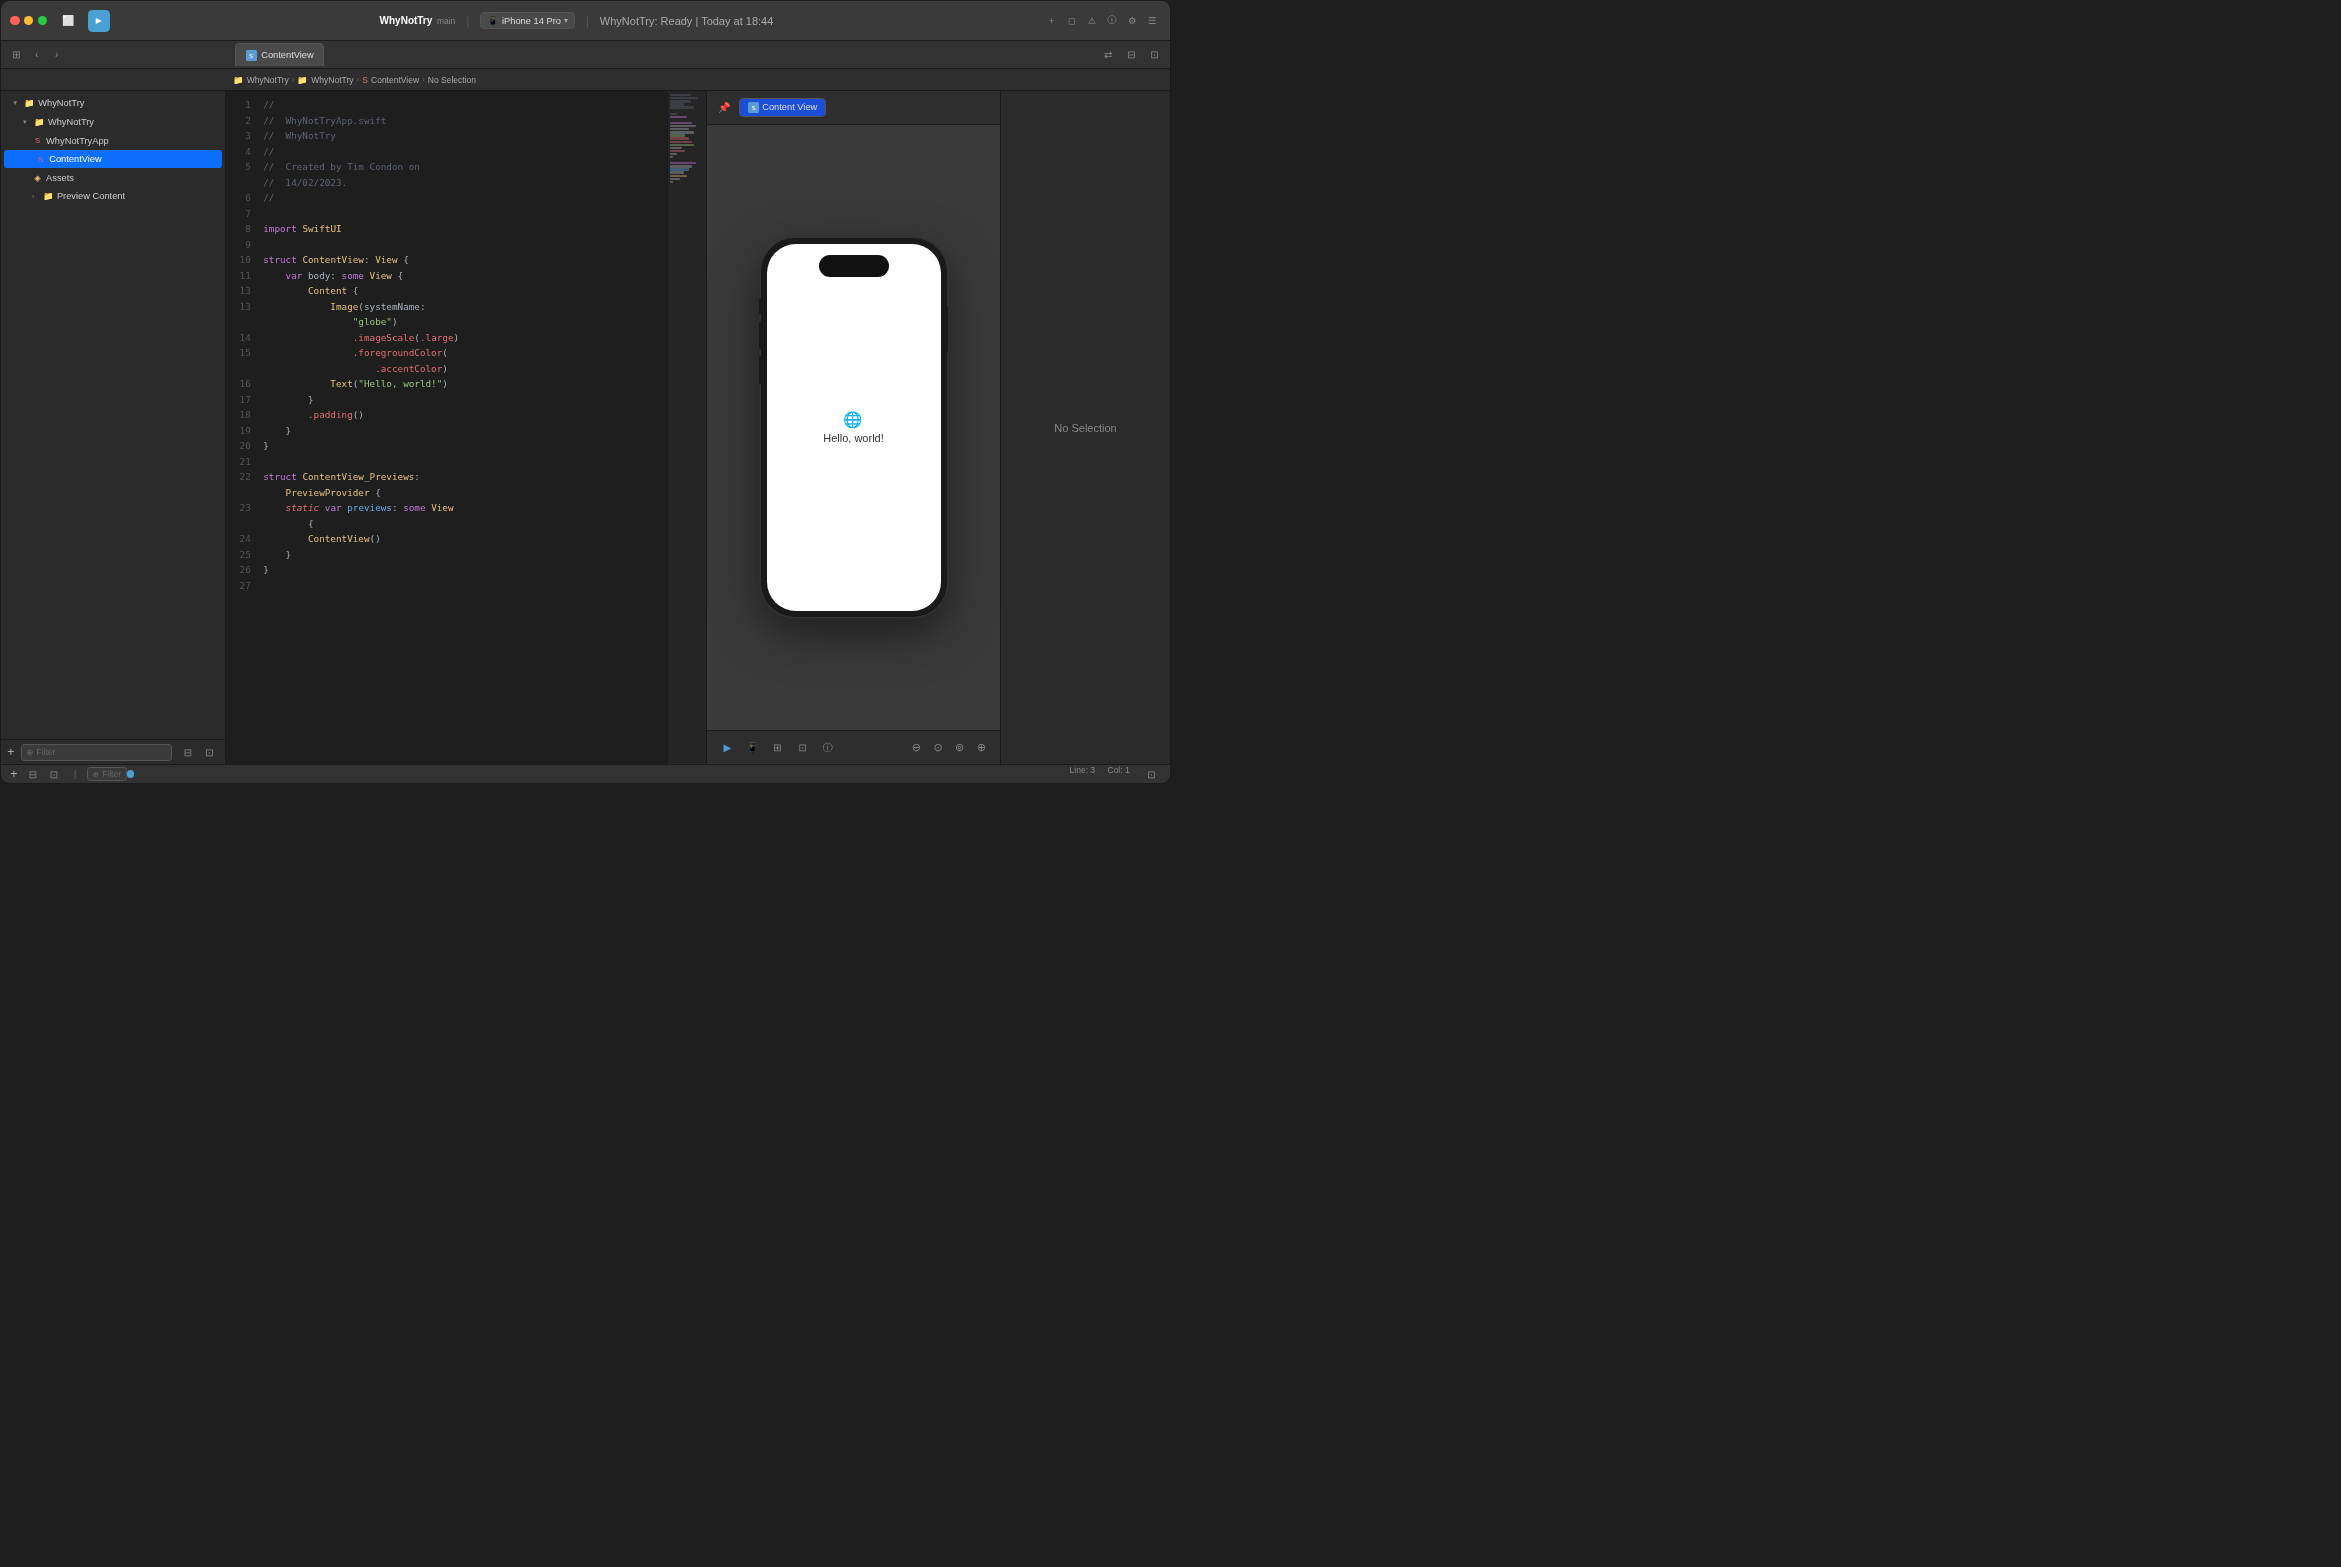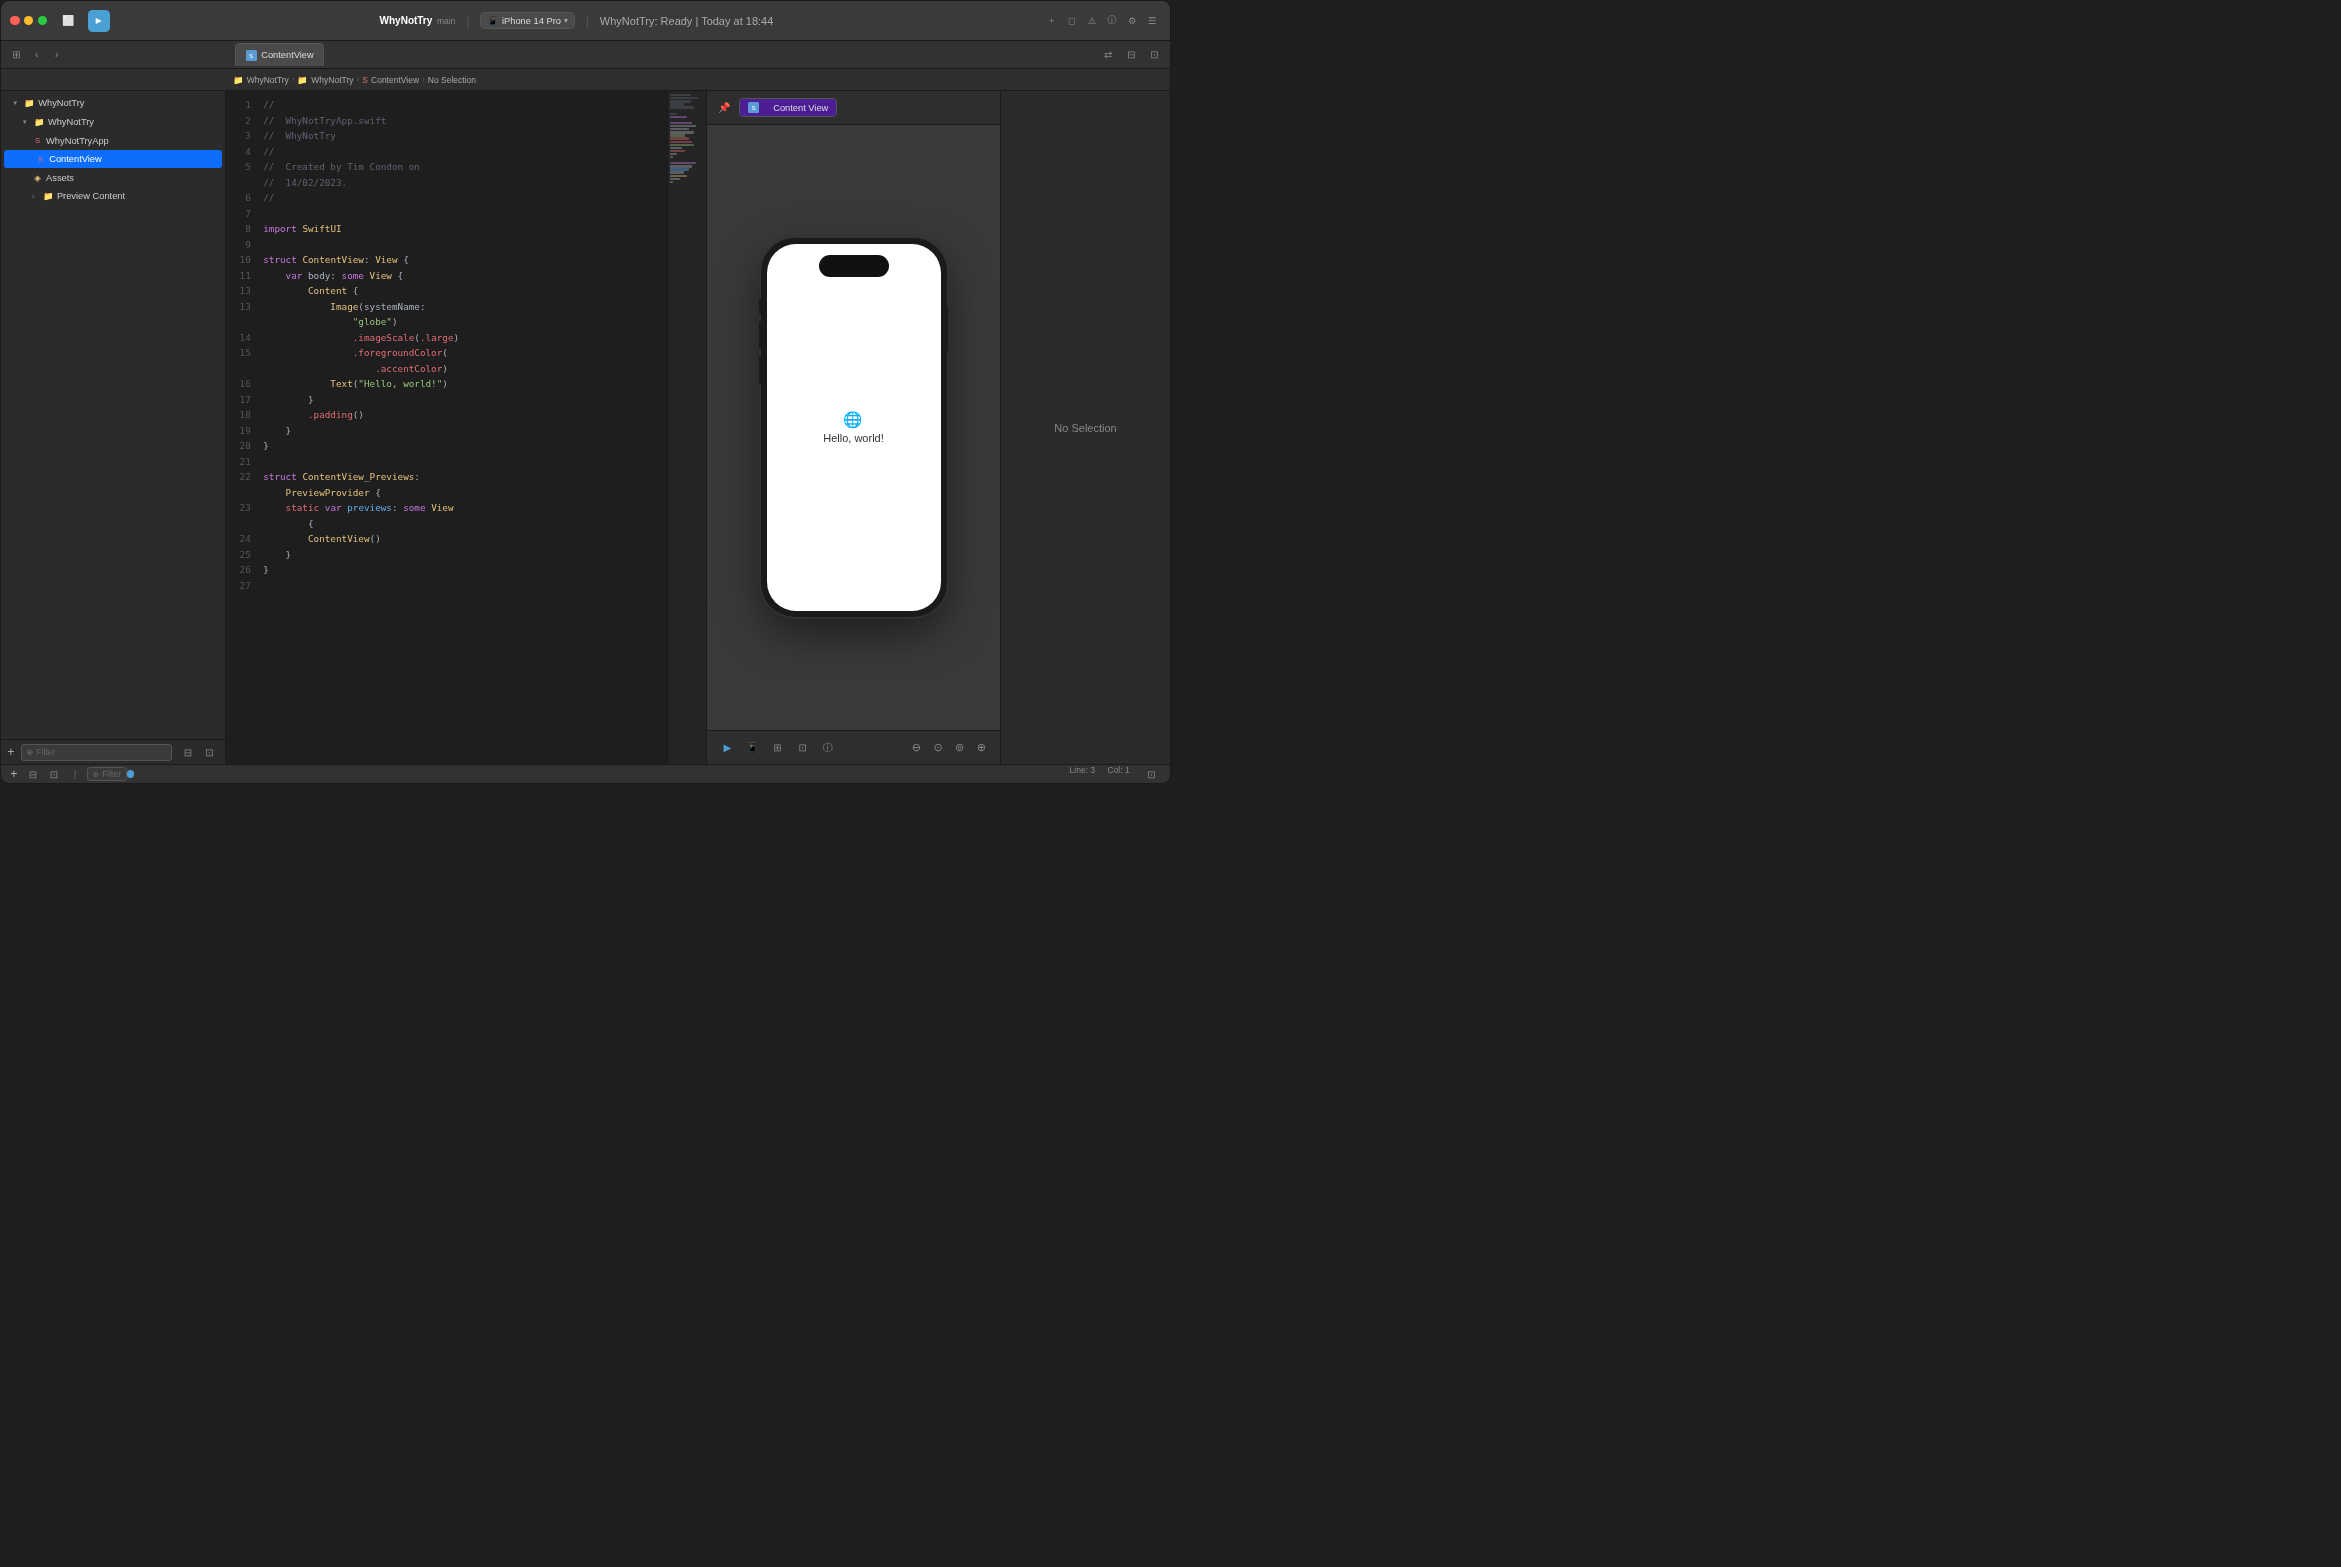--- a/index.html
+++ b/index.html
@@ -292,21 +292,21 @@
       height: 15.5px;
       line-height: 15.5px;
       font-size: 9.3px;
       font-family: 'SF Mono', 'Menlo', 'Monaco', monospace;
       white-space: pre;
       color: #abb2bf;
     }
 
     
     .kw { color: #c678dd; }
-    .kw2 { color: #e06c75; }
+    .kw2 { color: #e06c75; font-style: italic; }
     .str { color: #98c379; }
     .type { color: #e5c07b; }
     .comment { color: #5c6370; }
     .fn { color: #61afef; }
     .prop { color: #e06c75; }
     .plain { color: #abb2bf; }
 
     
     .minimap {
       width: 39px;
@@ -346,27 +346,27 @@
     .pin-btn {
       width: 17px;
       height: 17px;
       color: #888;
       display: flex;
       align-items: center;
       justify-content: center;
       font-size: 10px;
     }
     .content-view-badge {
-      background: #4c1d95;
+      background: #1d4ed8;
       border: 0.8px solid #555;
       border-radius: 4.6px;
       padding: 3.1px 7.7px;
       display: flex;
-      align-items: center;
-      gap: 14px;
+      align-items: flex-start;
+      gap: 3px;
     }
     .cv-icon {
       width: 11px;
       height: 11px;
       background: #5b9bd5;
       border-radius: 1.5px;
       display: flex;
       align-items: center;
       justify-content: center;
       font-size: 6.2px;

